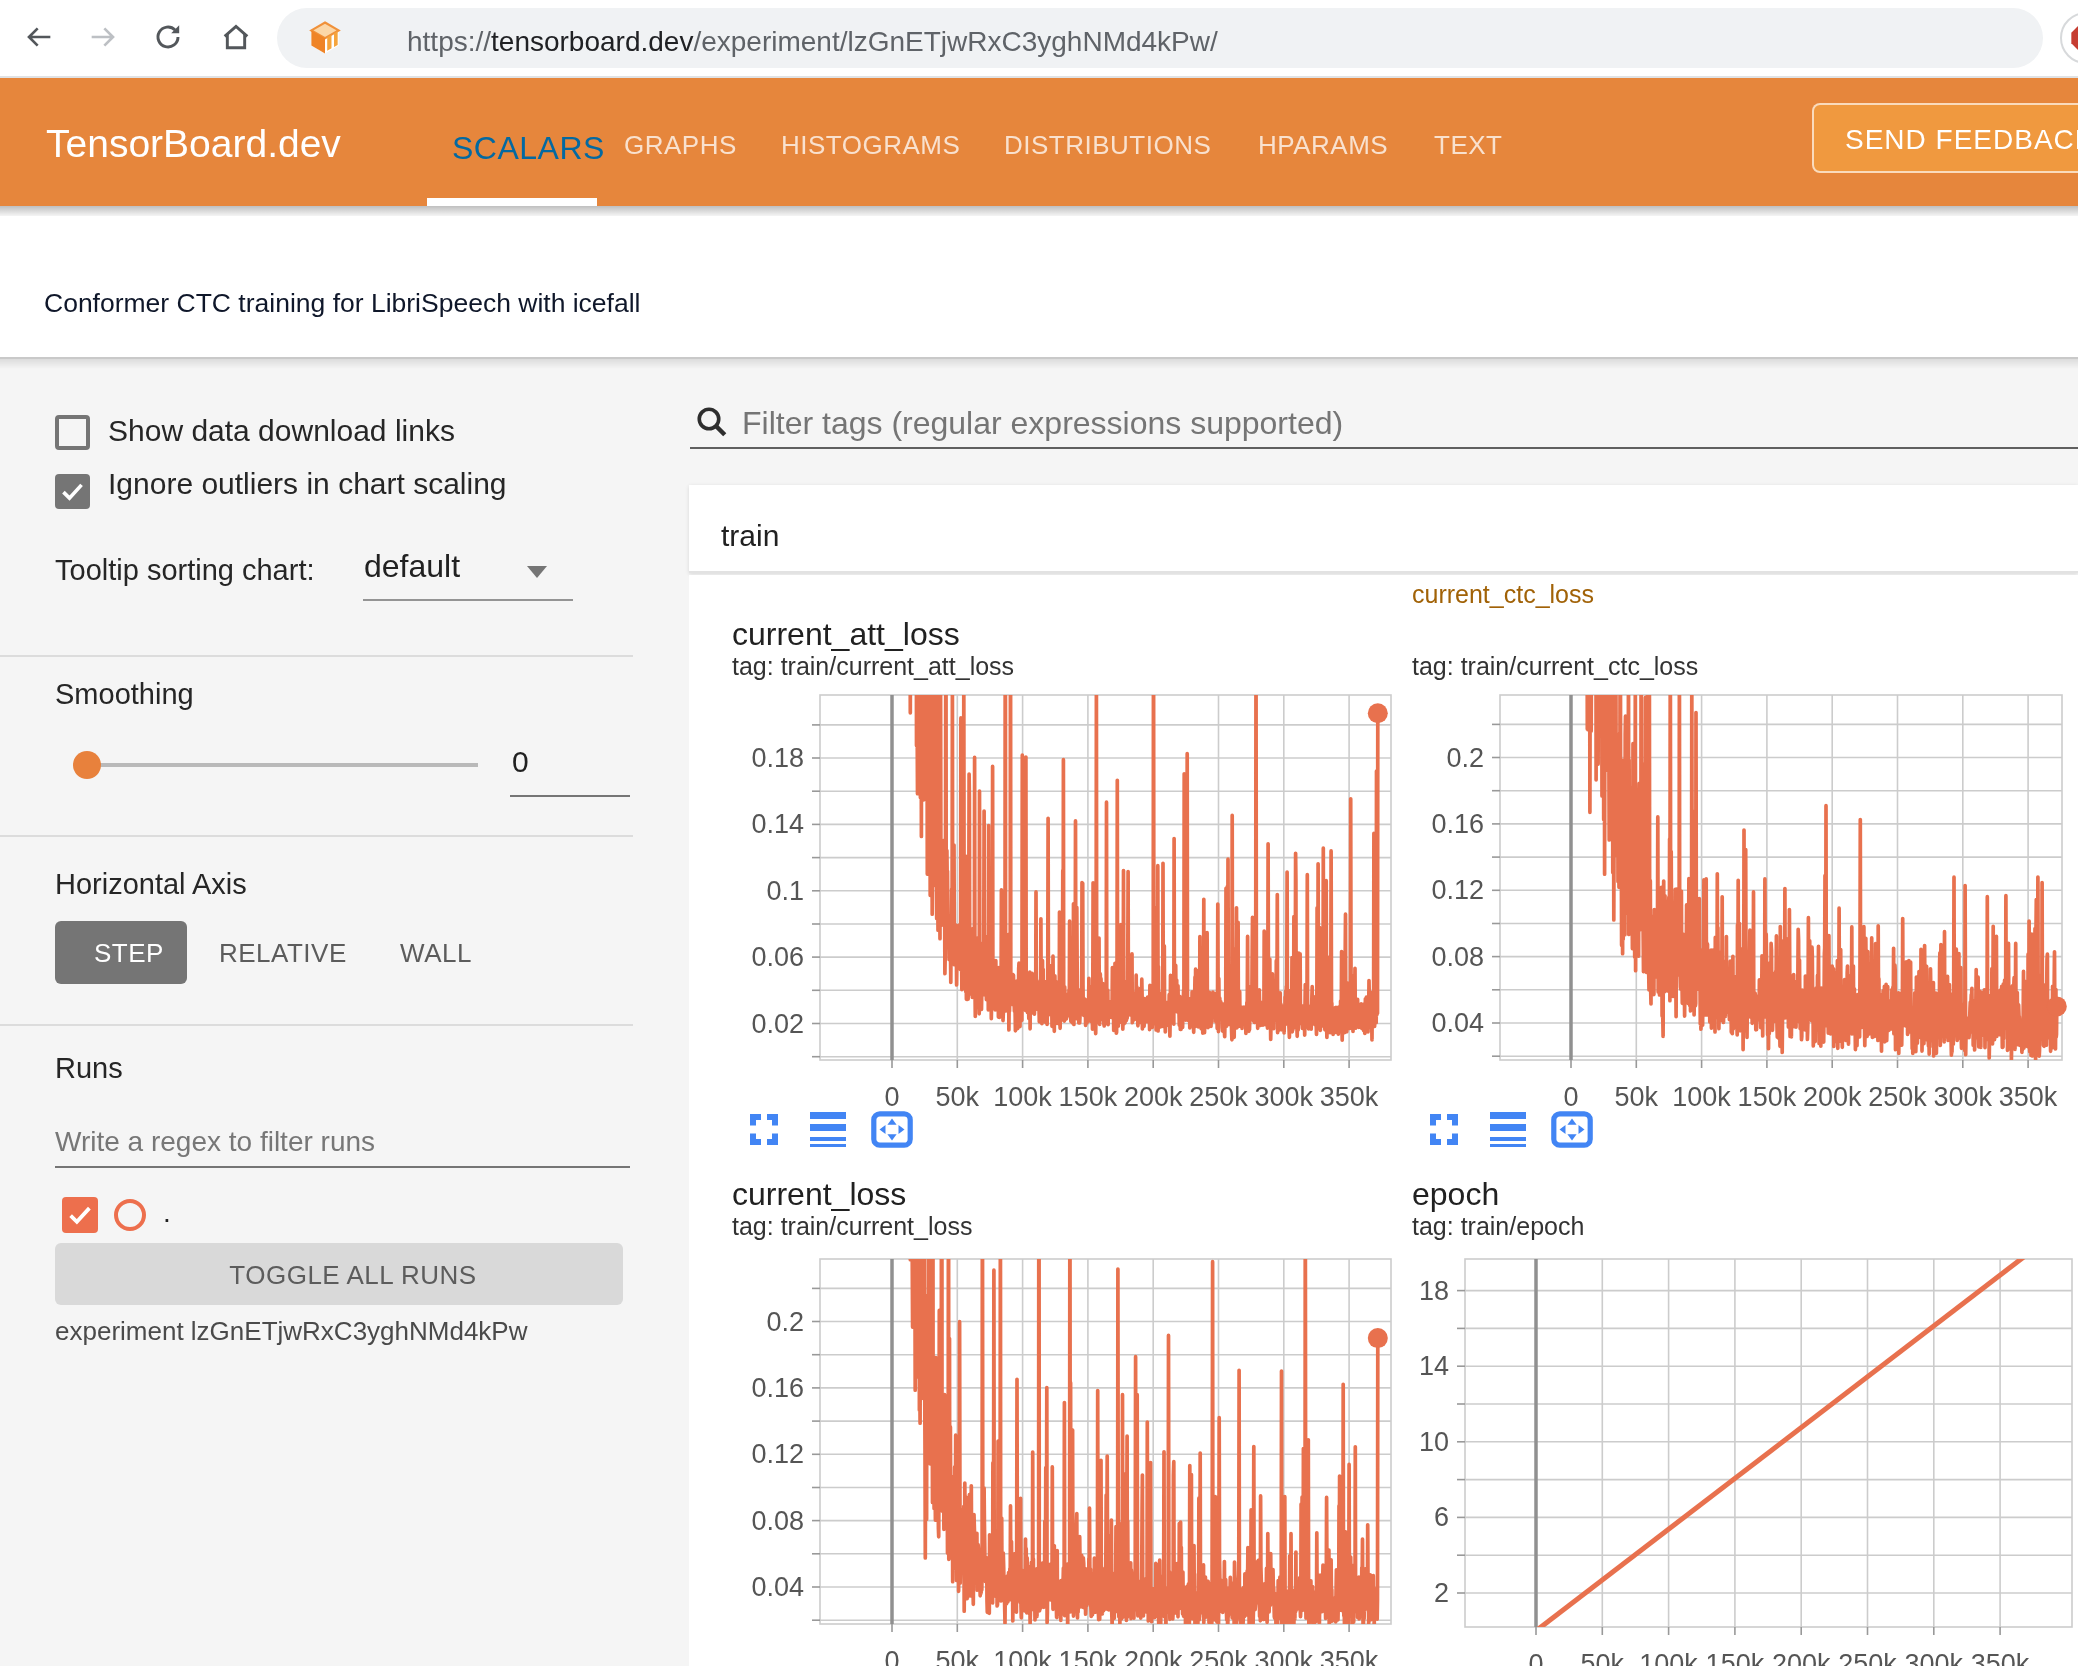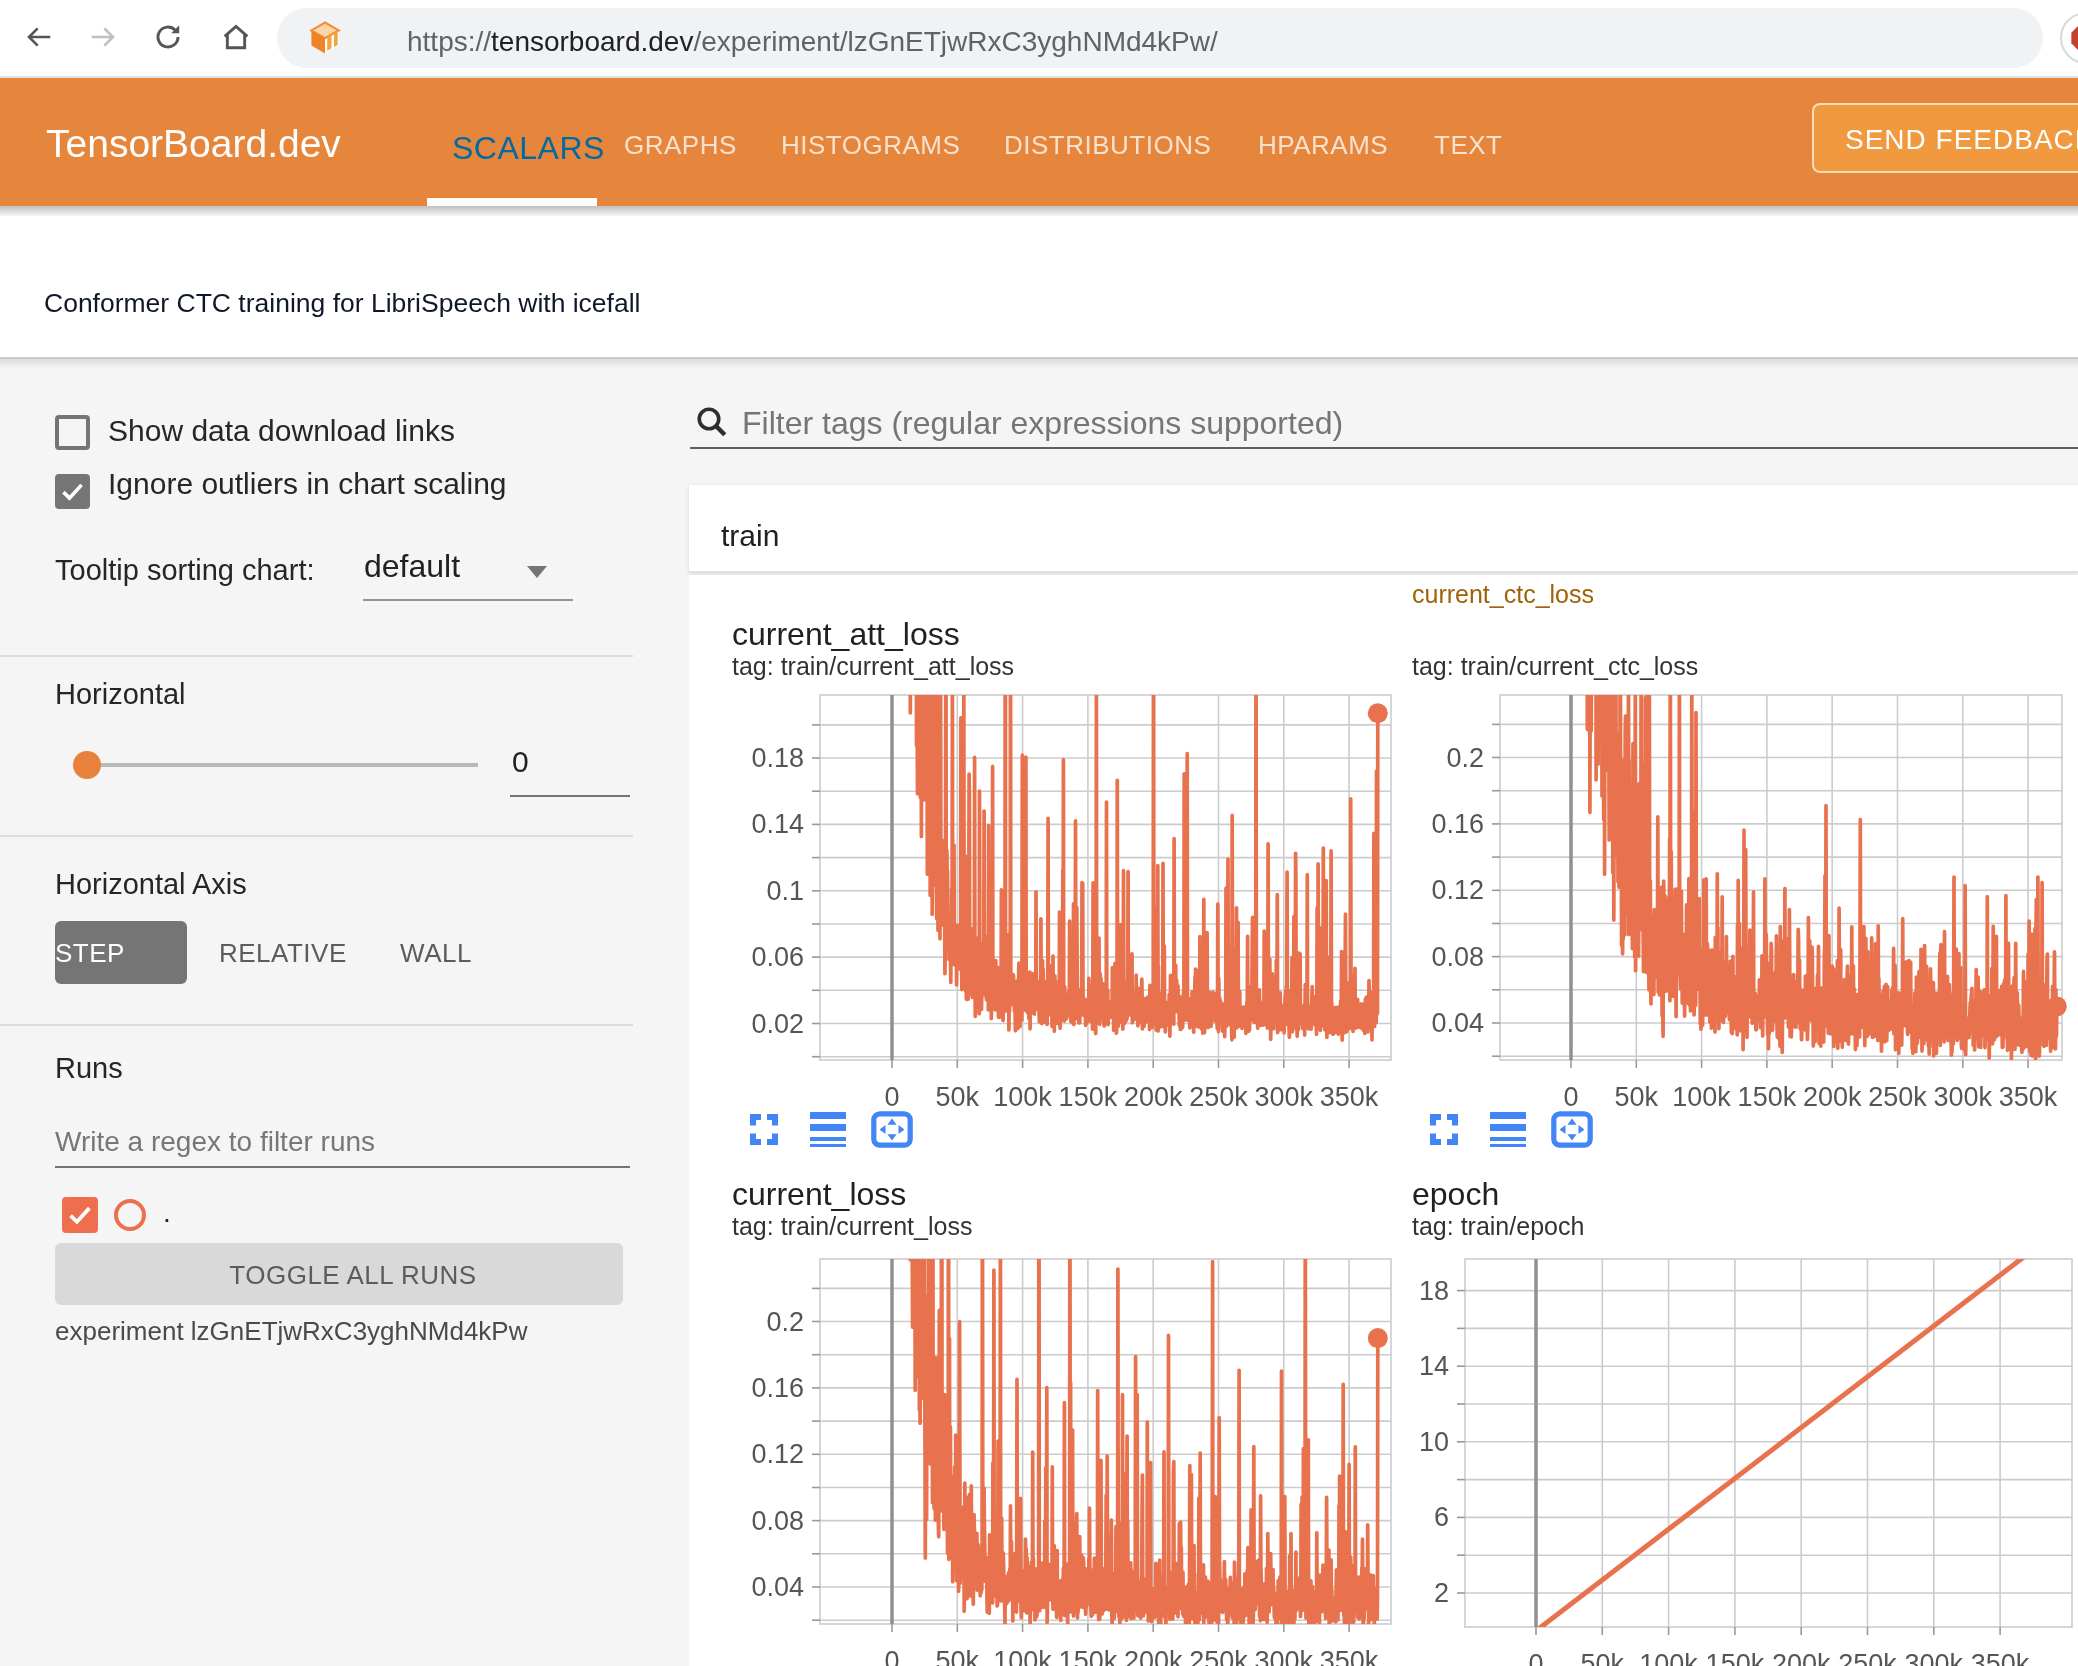--- a/index.html
+++ b/index.html
@@ -60,30 +60,30 @@
     <path d="M4.5 12.5l5 5 10-11"></path>
   </svg>
 <div class="abs" style="left:108px;top:467px;font-size:30px;color:#262626">Ignore outliers in chart scaling</div>
 
 <div class="abs" style="left:55px;top:554px;font-size:29px;color:#262626">Tooltip sorting chart:</div>
 <div class="abs" style="left:364px;top:548px;font-size:32px;color:#212121">default</div>
 <div class="abs" style="left:527px;top:566px;width:0;height:0;border-left:10px solid transparent;border-right:10px solid transparent;border-top:12px solid #757575"></div>
 <div class="abs" style="left:363px;top:599px;width:210px;height:2px;background:#949494"></div>
 
 <div class="abs" style="left:0;top:655px;width:633px;height:2px;background:#dcdcdc"></div>
-<div class="abs" style="left:55px;top:678px;font-size:29px;color:#262626">Horizontal</div>
+<div class="abs" style="left:55px;top:678px;font-size:29px;color:#262626">Smoothing</div>
 <div class="abs" style="left:75px;top:763px;width:403px;height:4px;background:#b9b9b9"></div>
 <div class="abs" style="left:73px;top:751px;width:28px;height:28px;border-radius:50%;background:#e8813c"></div>
 <div class="abs" style="left:512px;top:745px;font-size:30px;color:#212121">0</div>
 <div class="abs" style="left:510px;top:795px;width:120px;height:2px;background:#757575"></div>
 
 <div class="abs" style="left:0;top:835px;width:633px;height:2px;background:#dcdcdc"></div>
 <div class="abs" style="left:55px;top:868px;font-size:29px;color:#262626">Horizontal Axis</div>
 <div class="abs" style="left:55px;top:921px;width:132px;height:63px;background:#757575;border-radius:6px"></div>
-<div class="abs" style="left:55px;top:938px;width:148px;text-align:left;font-size:26px;letter-spacing:0.5px;color:#fff">STEP</div>
+<div class="abs" style="left:55px;top:938px;width:148px;text-align:center;font-size:26px;letter-spacing:0.5px;color:#fff">STEP</div>
 <div class="abs" style="left:219px;top:938px;width:122px;text-align:center;font-size:26px;letter-spacing:0.5px;color:#5c5c5c">RELATIVE</div>
 <div class="abs" style="left:375px;top:938px;width:122px;text-align:center;font-size:26px;letter-spacing:0.5px;color:#5c5c5c">WALL</div>
 
 <div class="abs" style="left:0;top:1024px;width:633px;height:2px;background:#dcdcdc"></div>
 <div class="abs" style="left:55px;top:1052px;font-size:29px;color:#262626">Runs</div>
 <div class="abs" style="left:55px;top:1126px;font-size:28px;color:#777">Write a regex to filter runs</div>
 <div class="abs" style="left:55px;top:1166px;width:575px;height:2px;background:#757575"></div>
 <div class="abs" style="left:62px;top:1197px;width:36px;height:36px;background:#ed6f4d;border-radius:4px"></div>
 <svg class="abs" style="left:65px;top:1200px" width="30" height="30" viewBox="0 0 24 24" fill="none" stroke="#fff" stroke-width="3">
     <path d="M4.5 12.5l5 5 10-11"></path>

